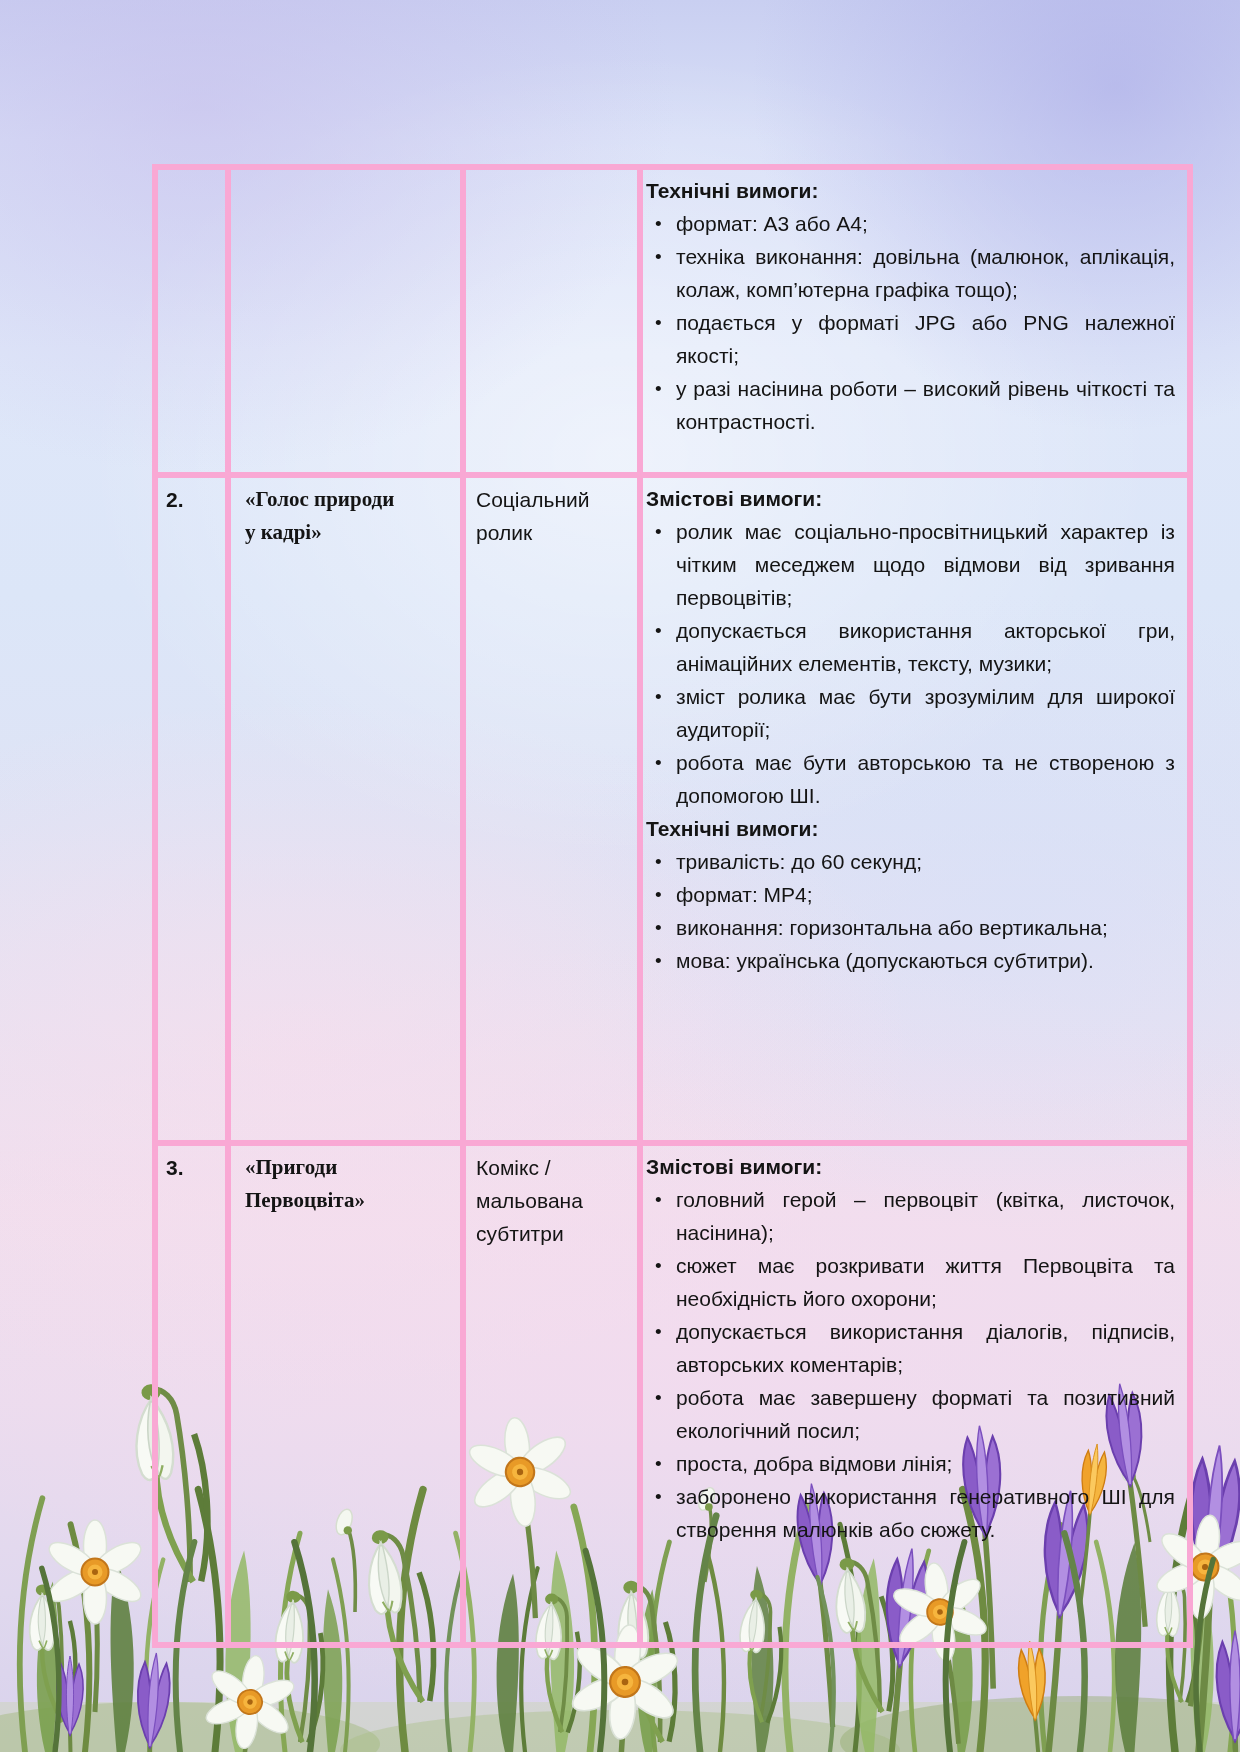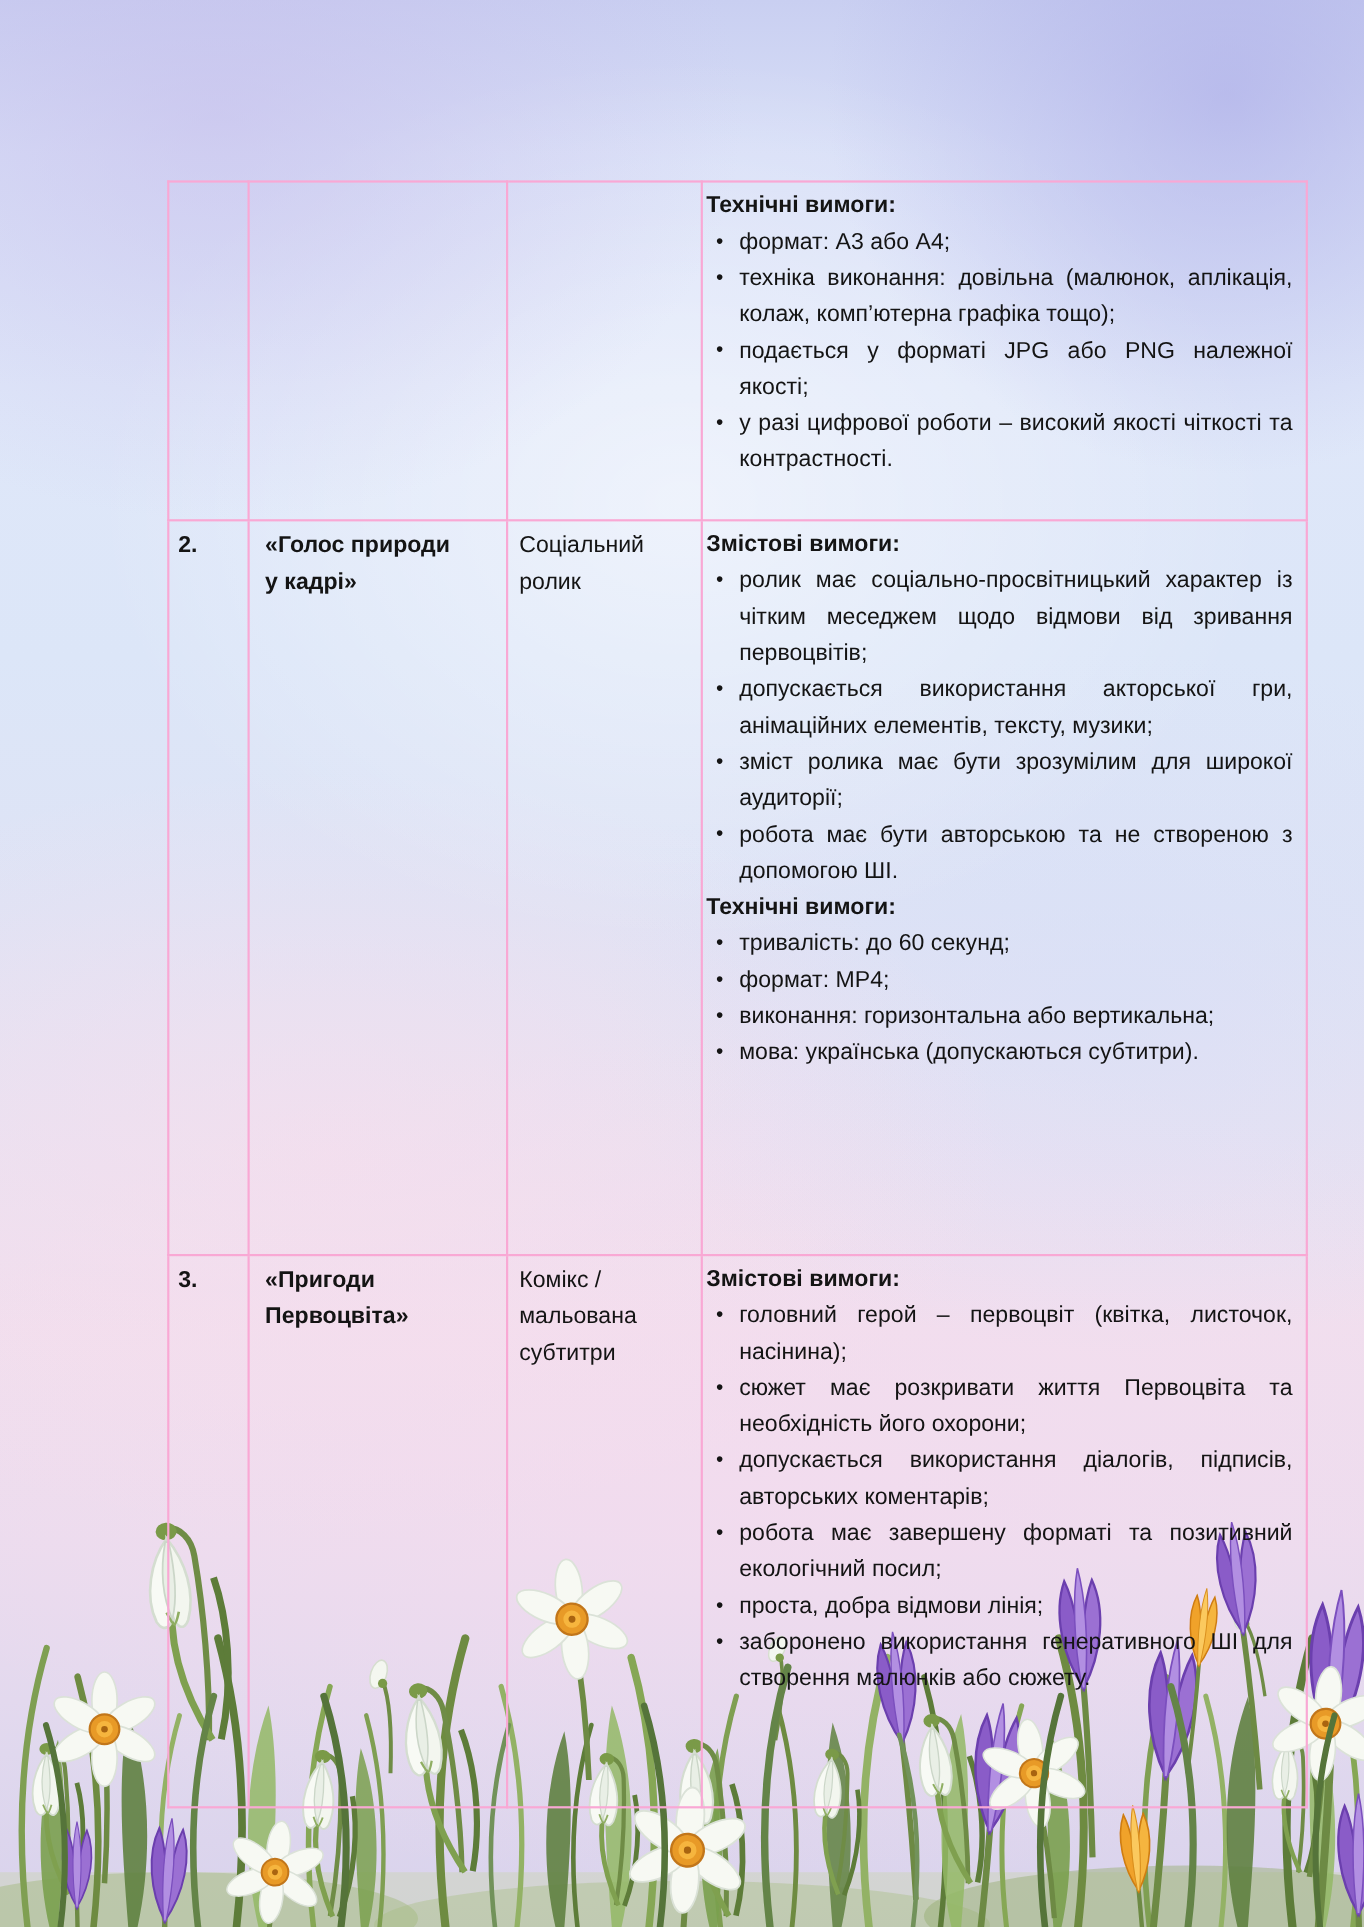--- a/index.html
+++ b/index.html
@@ -22,26 +22,26 @@
         #dee3f5 47%,#e7e2f2 58%,#f0dfee 69%,#ecdcee 80%,#e0d8ee 91%,#d8d2ec 100%);
   }
   .meadow{position:absolute;left:0;bottom:0;width:1240px;height:470px;z-index:1;}
 
   
   table.doc{
     position:absolute;left:152px;top:164px;width:1035px;z-index:2;
     border-collapse:collapse;table-layout:fixed;
   }
   table.doc td{
-    border:2px solid #f9a8d4;vertical-align:top;background:transparent;
+    border:6px solid #f9a8d4;vertical-align:top;background:transparent;
     font-size:21px;line-height:33px;
   }
   tr.r1{height:308px;} tr.r2{height:668px;} tr.r3{height:502px;}
   td.c-num{font-weight:bold;padding:5px 2px 0 8px;}
-  td.c-title{font-weight:bold;padding:5px 8px 0 14px;white-space:pre-line;}
+  td.c-title{font-weight:bold;padding:5px 8px 0 14px;white-space:pre-line;font-family:Liberation Serif, serif;}
   td.c-format{text-align:left;padding:5px 10px 0 10px;}
   td.c-req{padding:4px 12px 0 3px;}
   .req-h{font-weight:bold;text-align:left;}
   .req-i{position:relative;padding-left:30px;text-align:justify;}
   .req-i .dot{position:absolute;left:9px;top:0;font-size:19px;}
 </style>
 </head>
 <body>
 
 <div class="bg"></div>
@@ -190,21 +190,21 @@
   <tbody>
       <tr class="r1">
         <td class="c-num"></td>
         <td class="c-title"></td>
         <td class="c-format"></td>
         <td class="c-req">
           <div class="req-h">Технічні вимоги:</div>
           <div class="req-i"><span class="dot">•</span><span class="txt">формат: А3 або А4;</span></div>
           <div class="req-i"><span class="dot">•</span><span class="txt">техніка виконання: довільна (малюнок, аплікація, колаж, комп’ютерна графіка тощо);</span></div>
           <div class="req-i"><span class="dot">•</span><span class="txt">подається у форматі JPG або PNG належної якості;</span></div>
-          <div class="req-i"><span class="dot">•</span><span class="txt">у разі цифрової роботи – високий якості чіткості та контрастності.</span></div>
+          <div class="req-i"><span class="dot">•</span><span class="txt">у разі насінина роботи – високий рівень чіткості та контрастності.</span></div>
         </td>
       </tr>
       <tr class="r2">
         <td class="c-num">2.</td>
         <td class="c-title">«Голос природи
 у кадрі»</td>
         <td class="c-format">Соціальний ролик</td>
         <td class="c-req">
           <div class="req-h">Змістові вимоги:</div>
           <div class="req-i"><span class="dot">•</span><span class="txt">ролик має соціально-просвітницький характер із чітким меседжем щодо відмови від зривання первоцвітів;</span></div>

